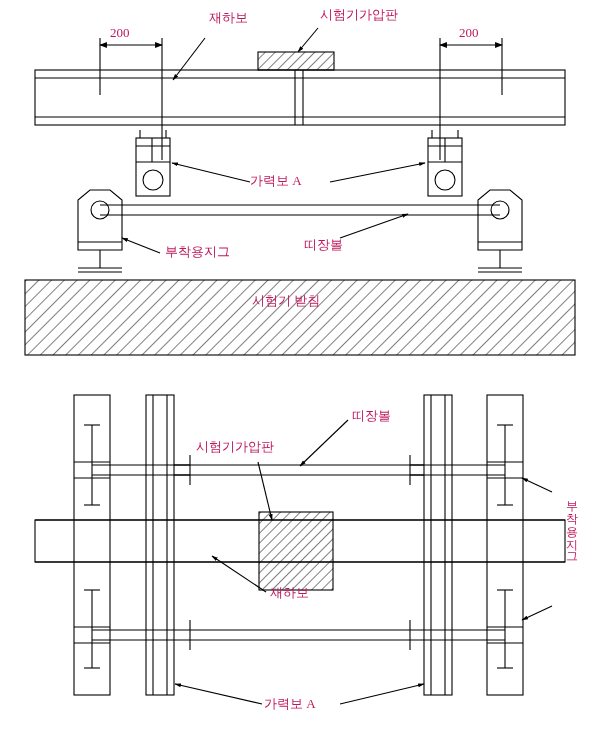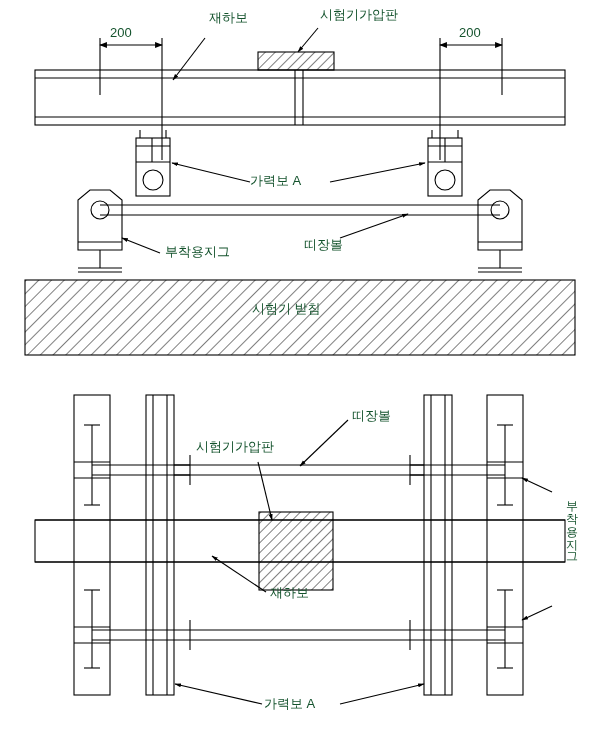--- a/index.html
+++ b/index.html
@@ -17,23 +17,23 @@
     background: #ffffff;
     overflow: hidden;
   }
   #fig svg {
     position: absolute;
     left: 0;
     top: 0;
   }
   .lbl {
     position: absolute;
-    font-family: Liberation Sans, sans-serif;
+    font-family: Liberation Serif, serif;
     font-size: 13px;
-    color: #14532d;
+    color: #be185d;
     white-space: nowrap;
     line-height: 1.15;
   }
   .lbl.small {
     font-size: 12px;
   }
   .lbl.vert {
     writing-mode: vertical-rl;
     text-orientation: upright;
     letter-spacing: 1px;
@@ -203,21 +203,21 @@
   <div class="lbl" style="left:209px; top:11px;">재하보</div>
 
   <div class="lbl" style="left:320px; top:8px;">시험기가압판</div>
 
   <div class="lbl" style="left:250px; top:174px;">가력보 A</div>
 
   <div class="lbl" style="left:304px; top:238px;">띠장볼</div>
 
   <div class="lbl" style="left:165px; top:245px;">부착용지그</div>
 
-  <div class="lbl" style="left:252px; top:302px;">시험기 받침</div>
+  <div class="lbl" style="left:252px; top:294px;">시험기 받침</div>
 
   <div class="lbl" style="left:352px; top:409px;">띠장볼</div>
 
   <div class="lbl" style="left:196px; top:440px;">시험기가압판</div>
 
   <div class="lbl" style="left:270px; top:586px;">재하보</div>
 
   <div class="lbl" style="left:264px; top:697px;">가력보 A</div>
 
   <div class="lbl small vert" style="left:566px; top:492px;">부착용지그</div>

